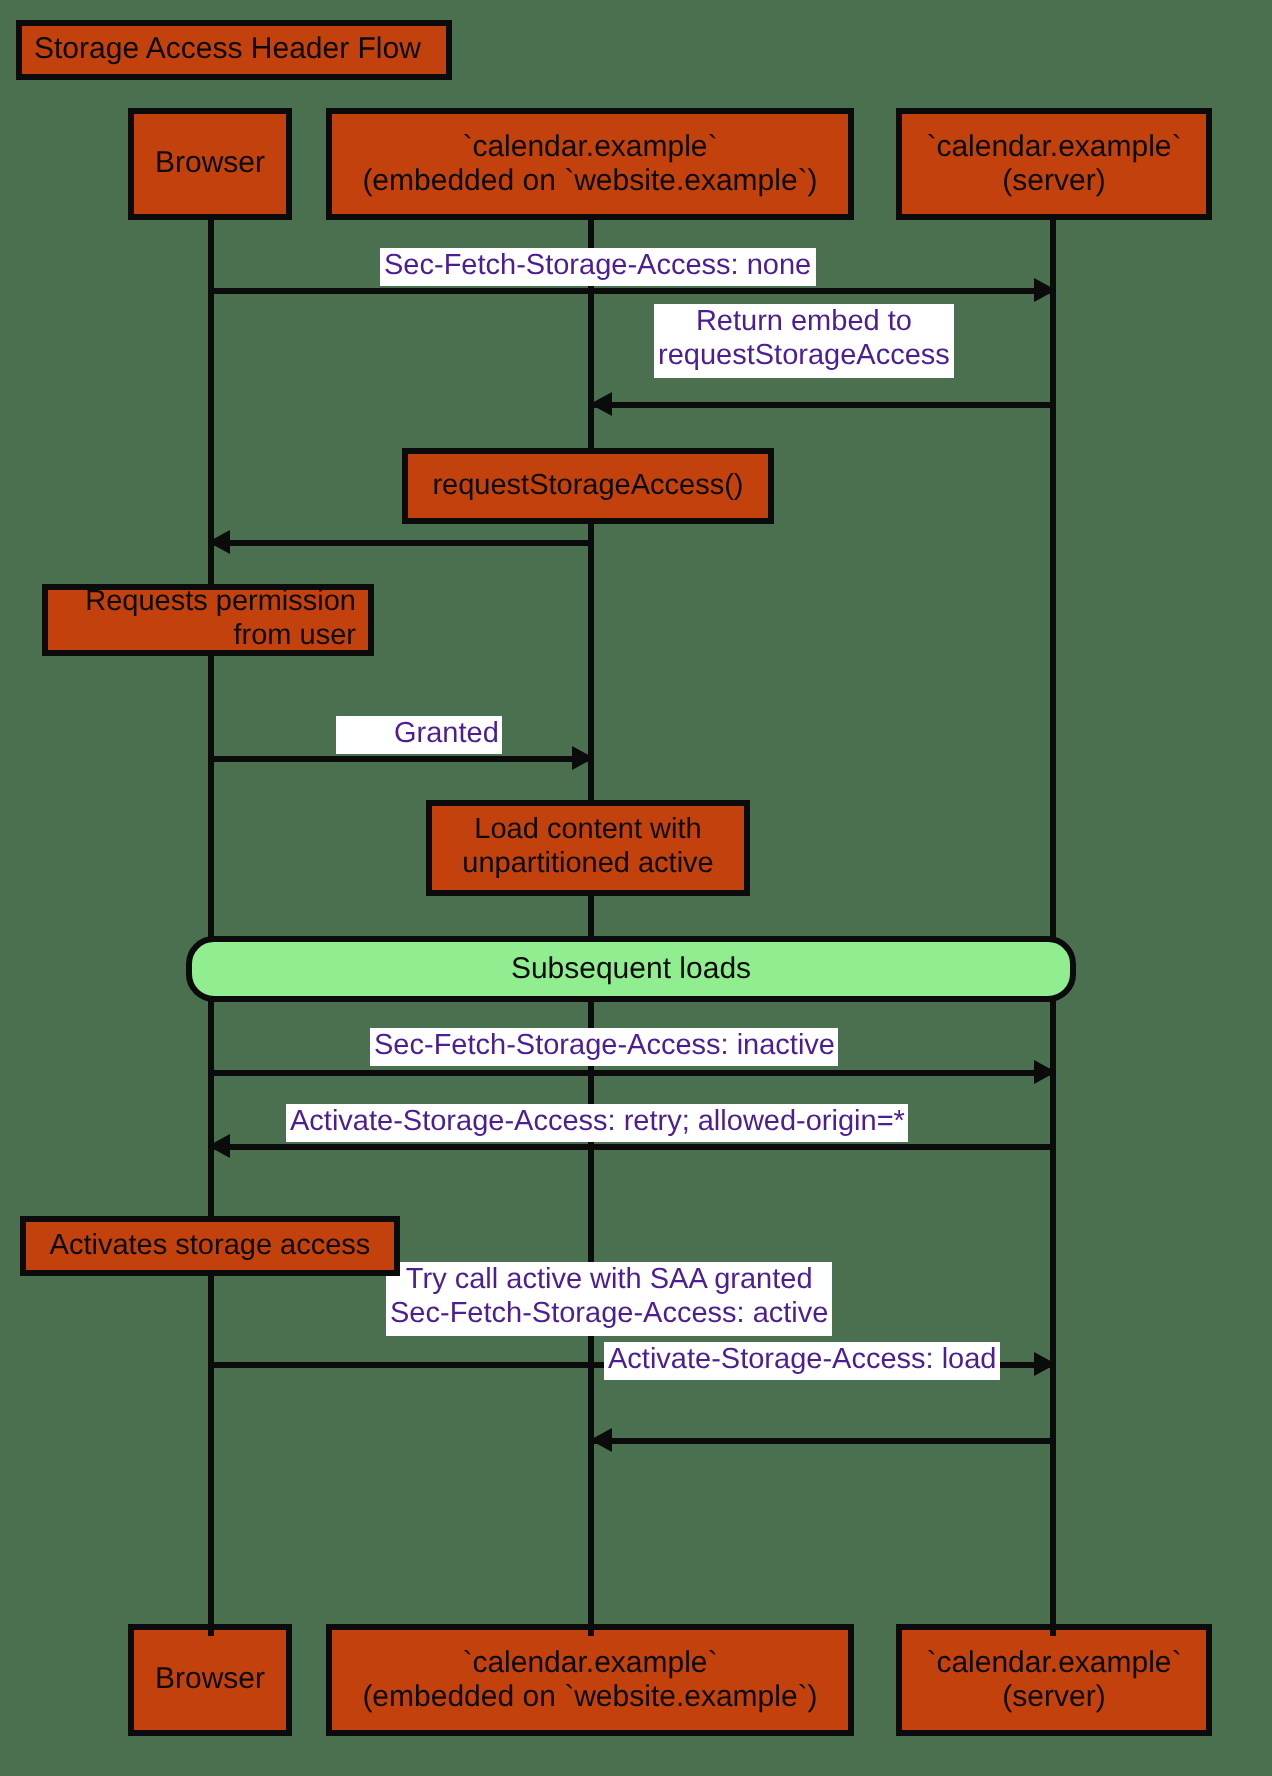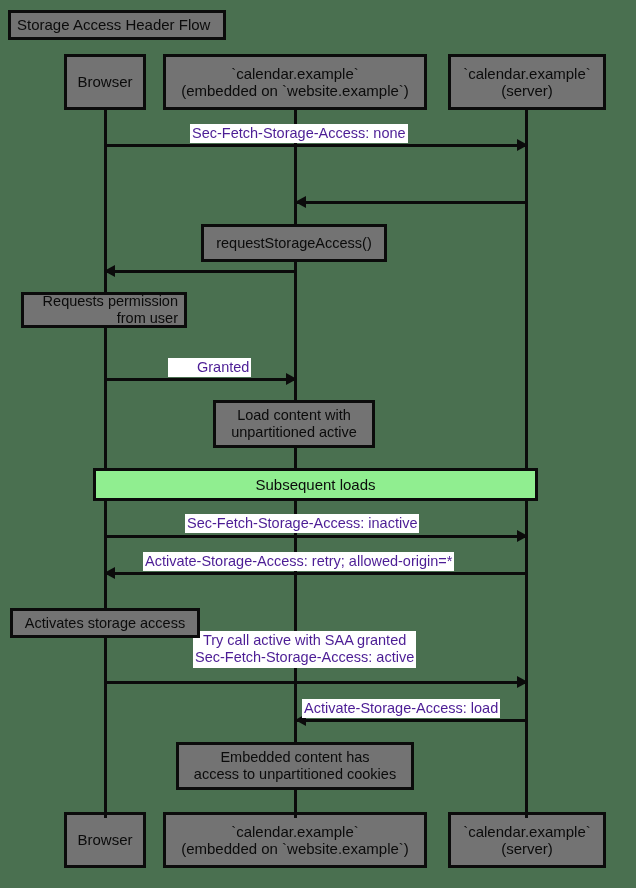--- a/index.html
+++ b/index.html
@@ -12,21 +12,21 @@
     width: 636px;
     height: 888px;
     background: #4a7050;
     font-family: "Liberation Sans", sans-serif;
     overflow: hidden;
   }
   
   .box {
     position: absolute;
     box-sizing: border-box;
-    background: #737373;
+    background: #c2410c;
     border: 3px solid #0b0b0b;
     display: flex;
     align-items: center;
     justify-content: center;
     text-align: center;
     color: #0b0b0b;
     line-height: 1.15;
   }
   .title-box {
     font-size: 15px;
@@ -132,20 +132,24 @@
     <span>(server)</span>
   </div>
 
   <div class="msg-label" style="left:190px; top:124px;">
     <span>Sec-Fetch-Storage-Access: none</span>
   </div>
   <div class="arrow right" style="left:104px; top:144px; width:423px;">
     <span class="head"></span>
   </div>
 
+  <div class="msg-label" style="left:327px; top:152px;">
+    <span>Return embed to</span>
+    <span>requestStorageAccess</span>
+  </div>
   <div class="arrow left" style="left:296px; top:201px; width:230px;">
     <span class="head"></span>
   </div>
 
   <div class="box note-box" style="left:201px; top:224px; width:186px; height:38px;">
     <span>requestStorageAccess()</span>
   </div>
   <div class="arrow left" style="left:105px; top:270px; width:190px;">
     <span class="head"></span>
   </div>
@@ -160,21 +164,21 @@
   </div>
   <div class="arrow right" style="left:104px; top:378px; width:192px;">
     <span class="head"></span>
   </div>
 
   <div class="box note-box" style="left:213px; top:400px; width:162px; height:48px;">
     <span>Load content with</span>
     <span>unpartitioned active</span>
   </div>
 
-  <div class="group-bar" style="left:93px; top:468px; width:445px; height:33px; background:#90ee90;">
+  <div class="group-bar" style="left:93px; top:468px; width:445px; height:33px; background:#90ee90;border-radius:14px;">
     <span>Subsequent loads</span>
   </div>
 
   <div class="msg-label" style="left:185px; top:514px;">
     <span>Sec-Fetch-Storage-Access: inactive</span>
   </div>
   <div class="arrow right" style="left:104px; top:535px; width:423px;">
     <span class="head"></span>
   </div>
 
@@ -190,31 +194,27 @@
   </div>
 
   <div class="msg-label" style="left:193px; top:631px;">
     <span>Try call active with SAA granted</span>
     <span>Sec-Fetch-Storage-Access: active</span>
   </div>
   <div class="arrow right" style="left:104px; top:681px; width:423px;">
     <span class="head"></span>
   </div>
 
-  <div class="msg-label" style="left:302px; top:699px;">
+  <div class="msg-label" style="left:302px; top:671px;">
     <span>Activate-Storage-Access: load</span>
   </div>
   <div class="arrow left" style="left:296px; top:719px; width:230px;">
     <span class="head"></span>
   </div>
 
-  <div class="box note-box" style="left:176px; top:742px; width:238px; height:48px;">
-    <span>Embedded content has</span>
-    <span>access to unpartitioned cookies</span>
-  </div>
 
   <div class="box actor-box" style="left:64px; top:812px; width:82px; height:56px;">
     <span>Browser</span>
   </div>
 
   <div class="box actor-box" style="left:163px; top:812px; width:264px; height:56px;">
     <span>`calendar.example`</span>
     <span>(embedded on `website.example`)</span>
   </div>
 

